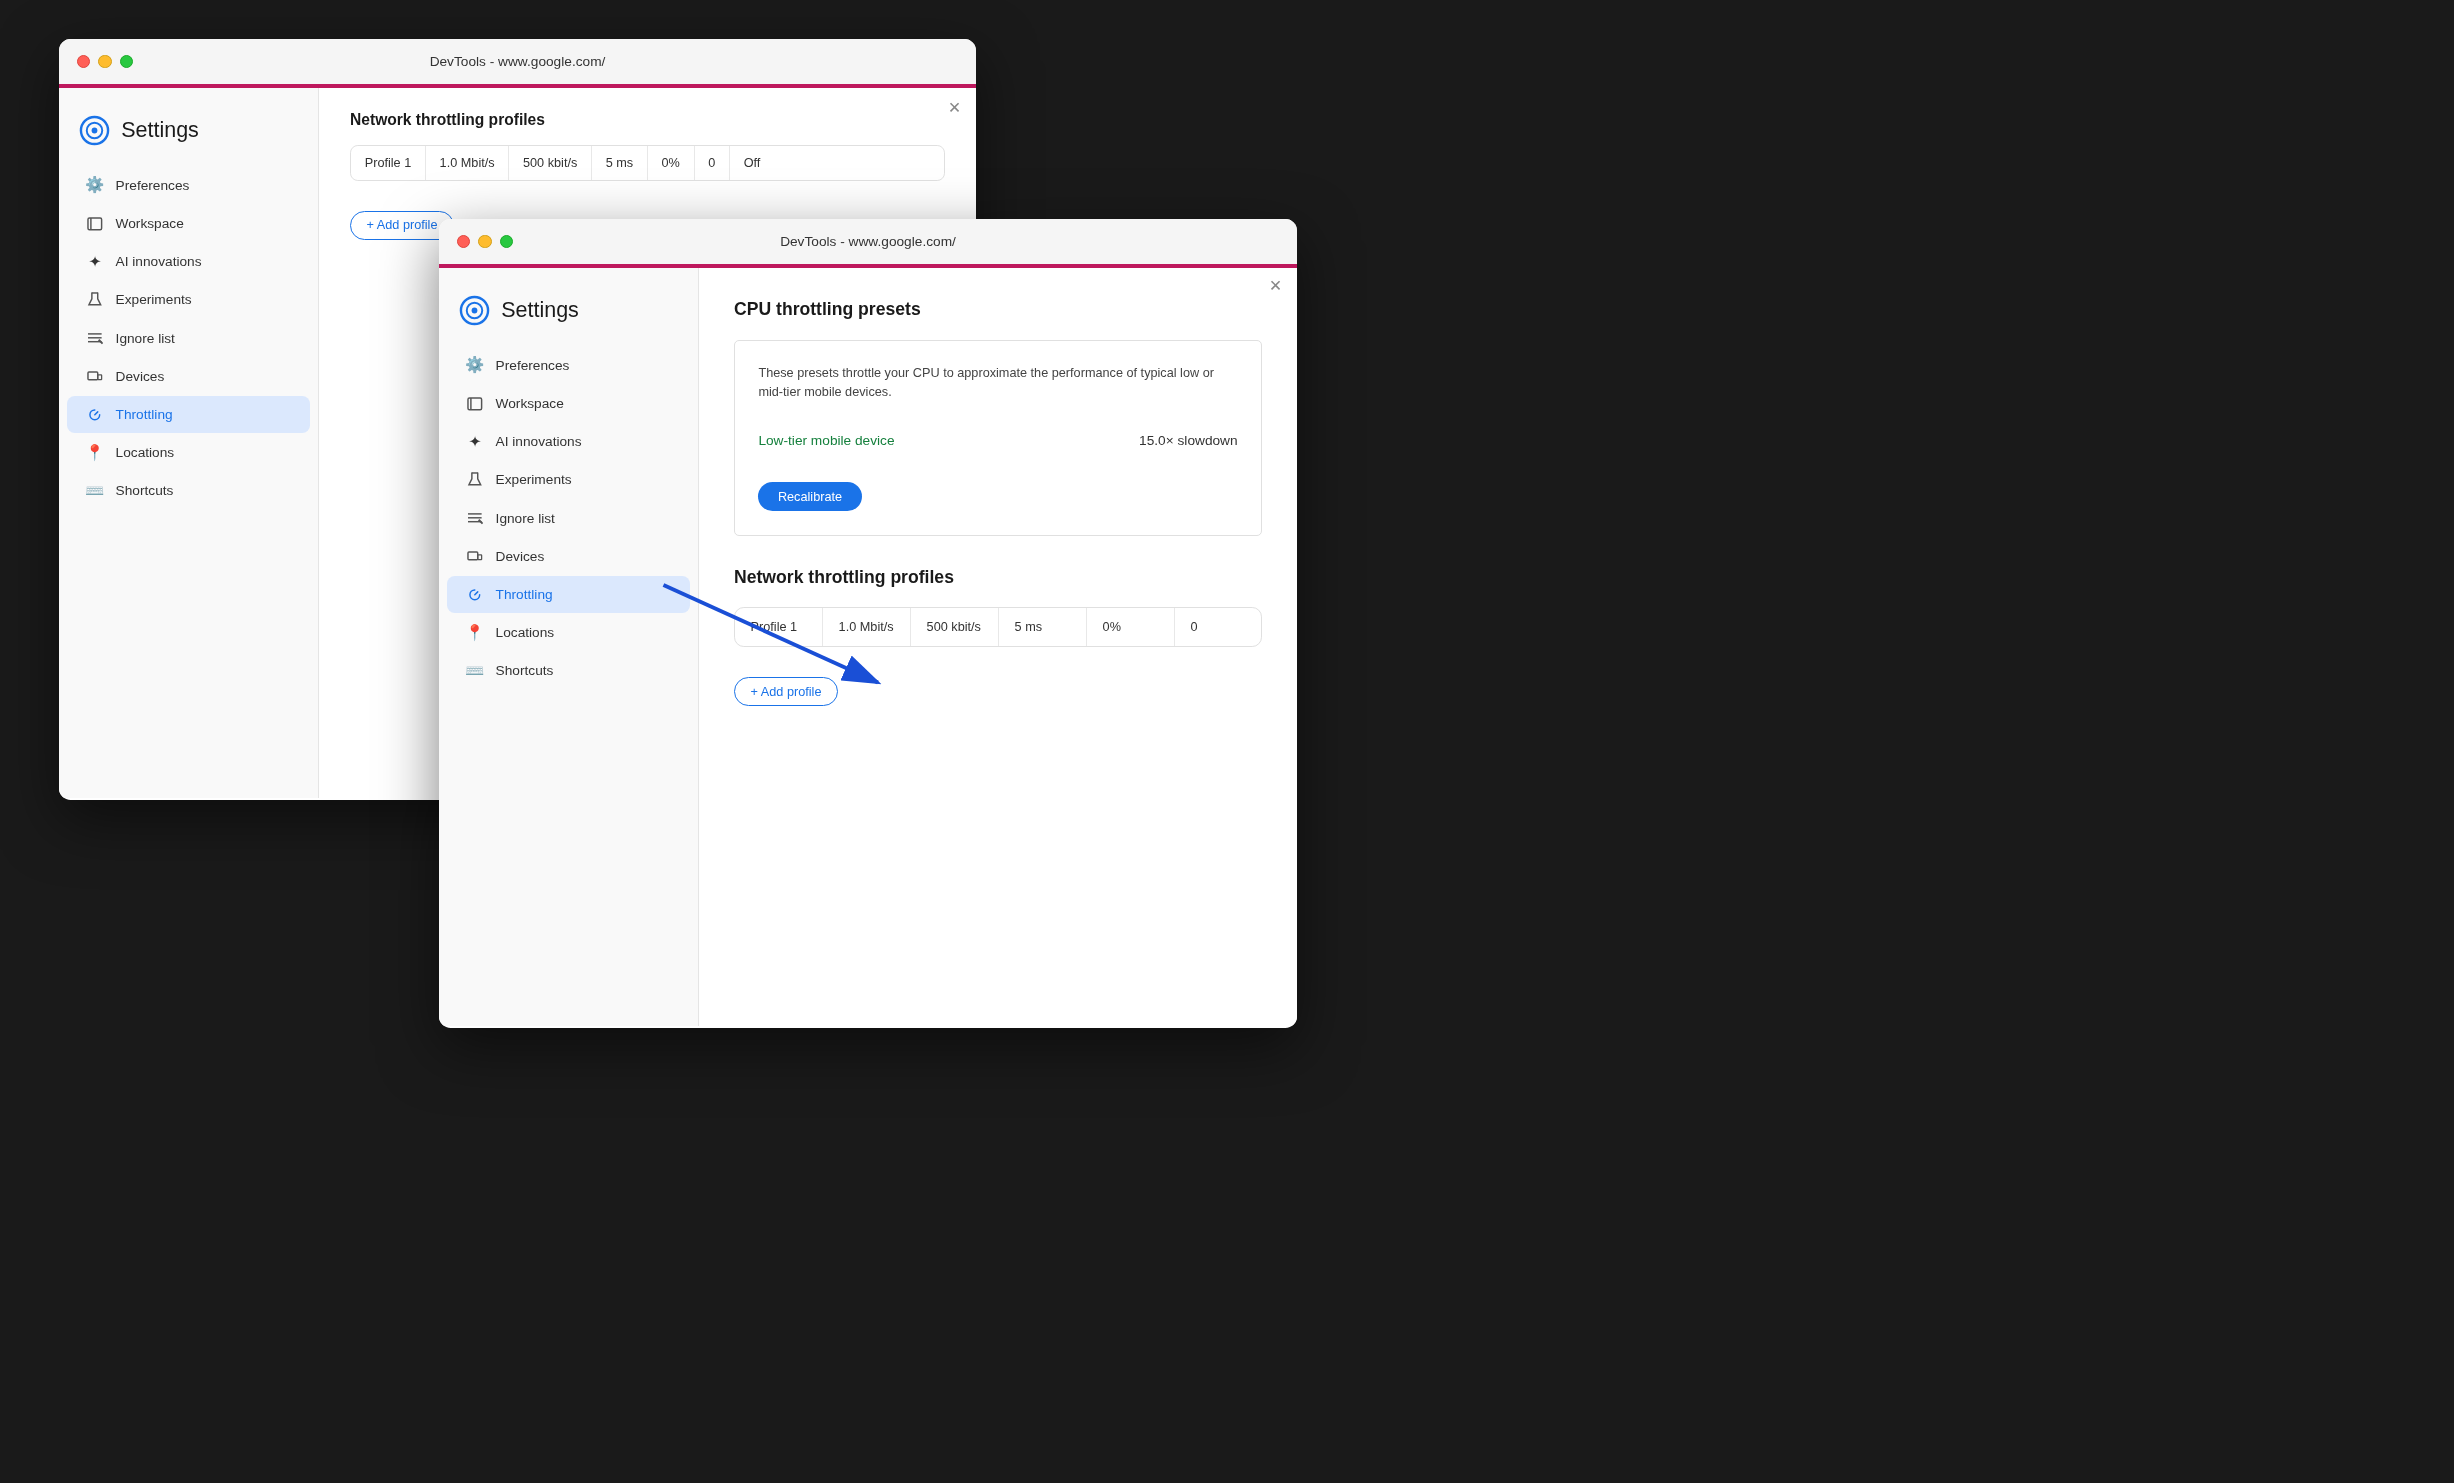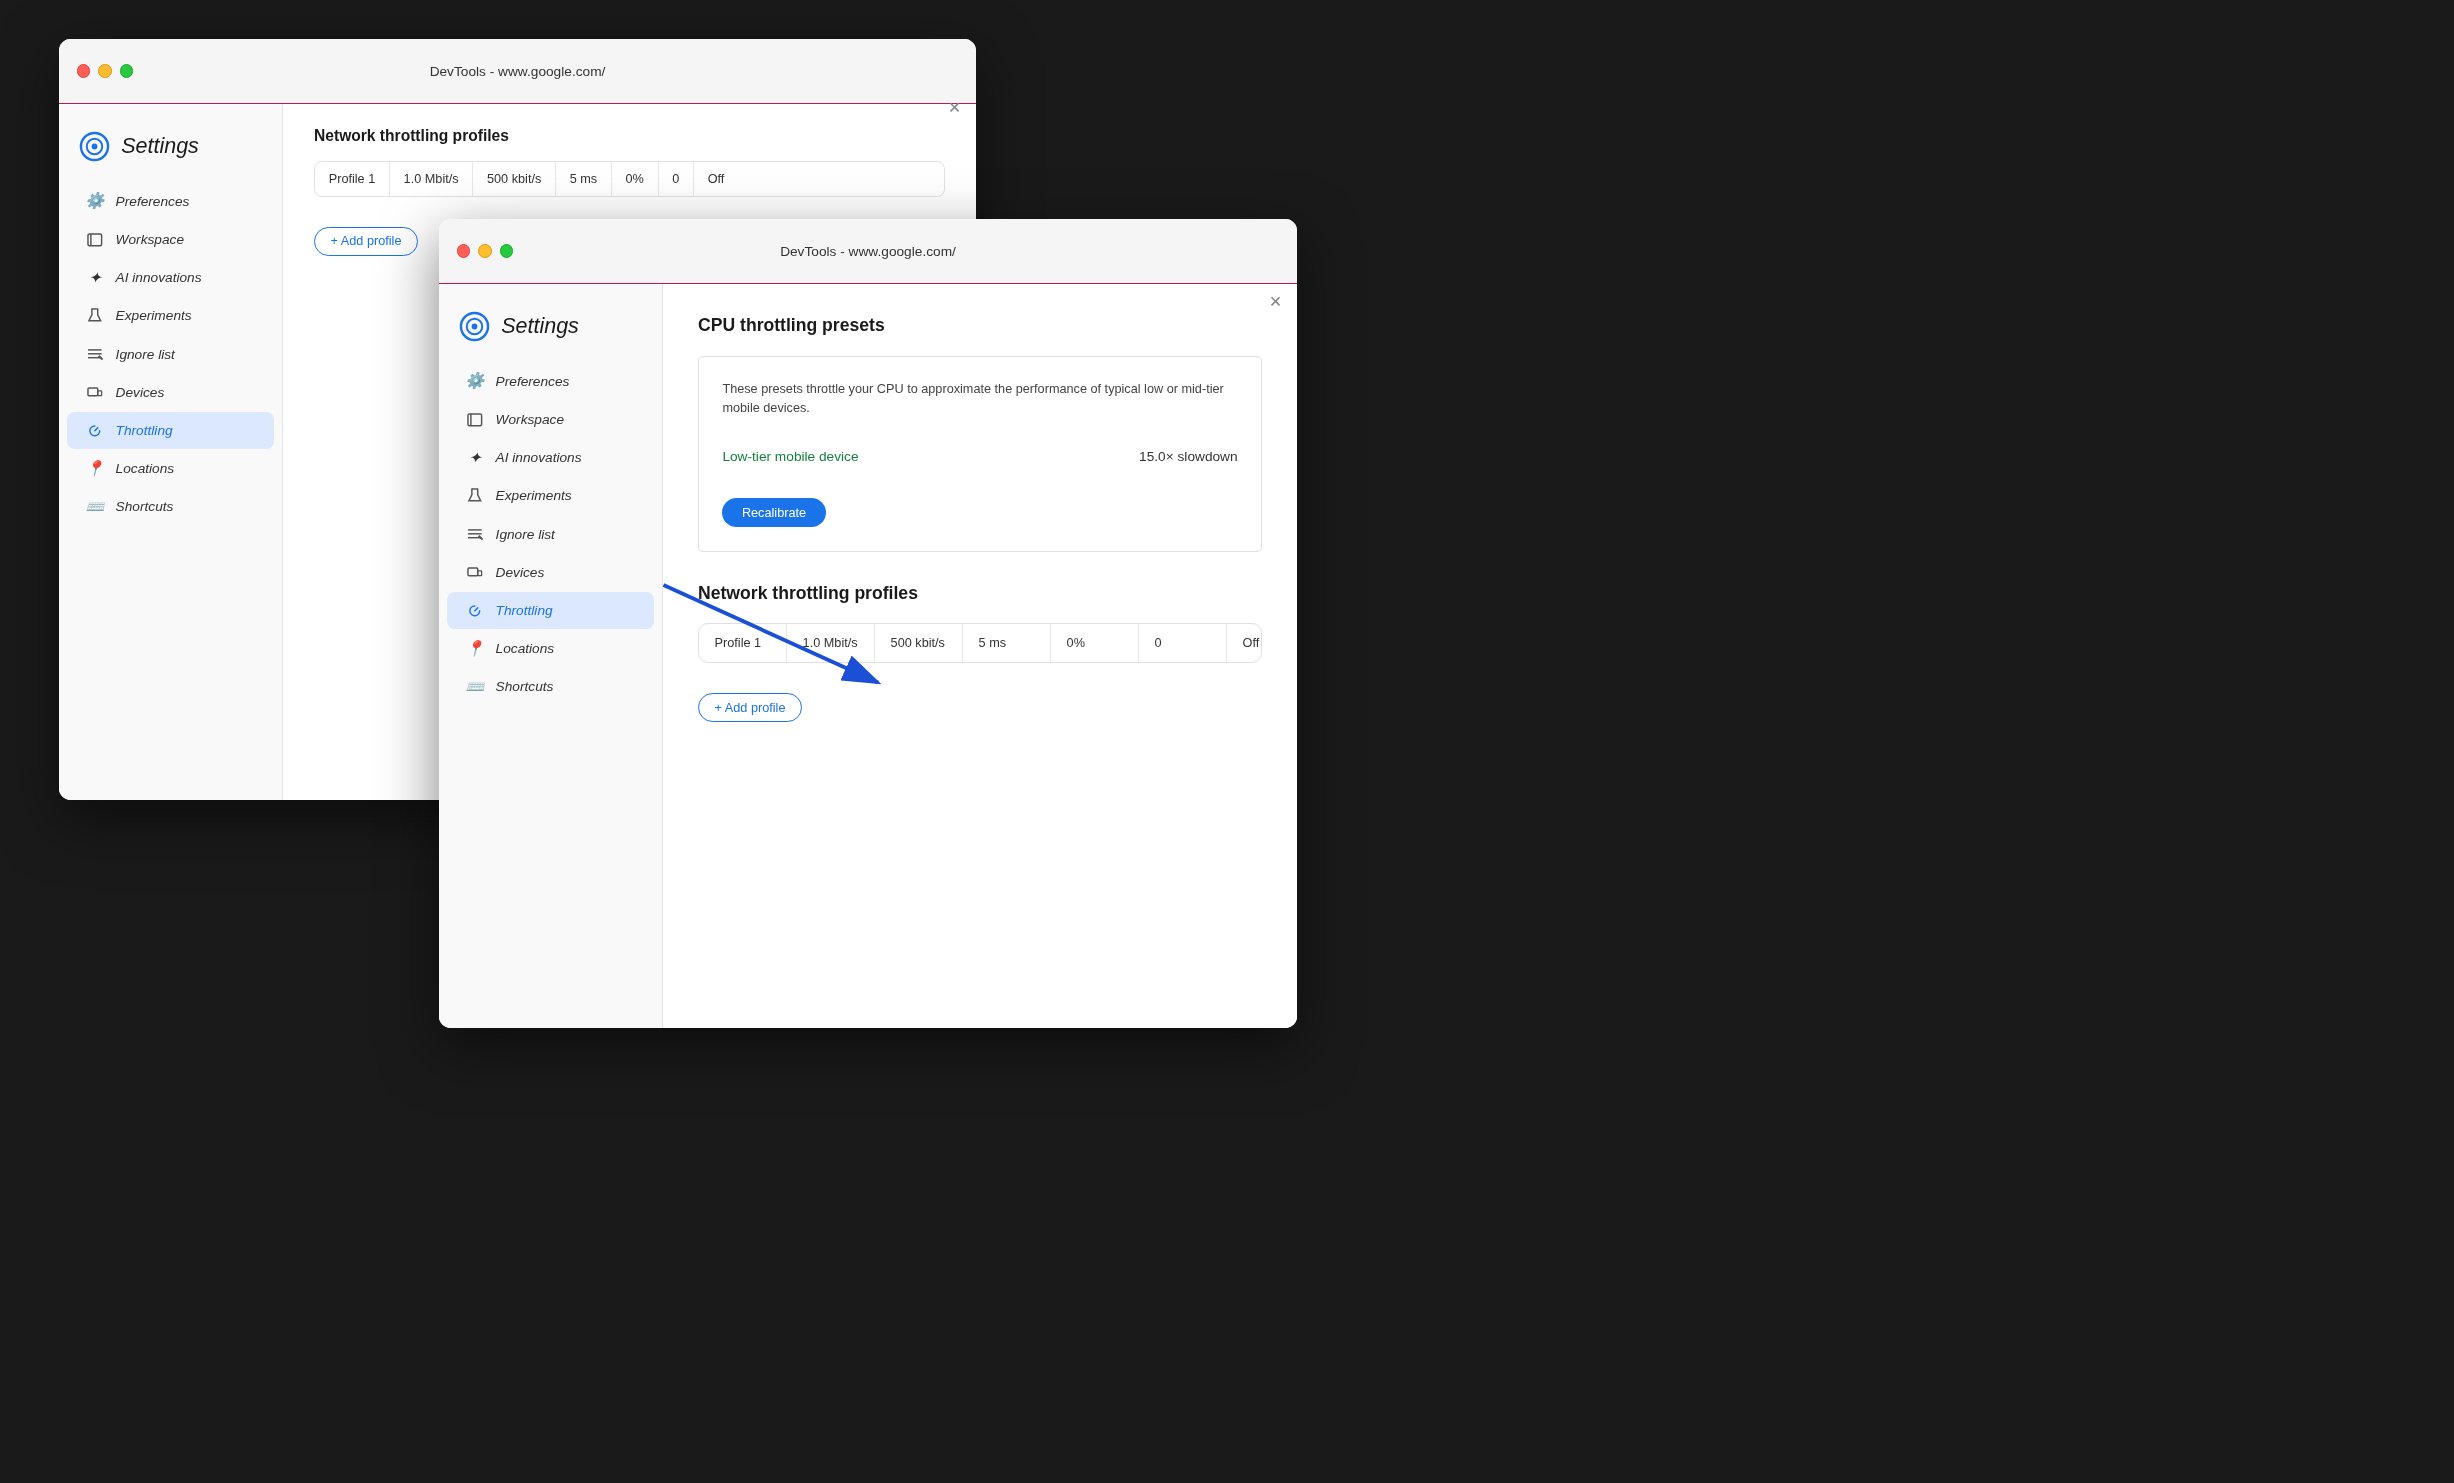--- a/index.html
+++ b/index.html
@@ -15,27 +15,27 @@
     
     .window {
       position: absolute;
       background: #ffffff;
       border-radius: 11.7px;
       box-shadow: 0 19.5px 59px rgba(0,0,0,0.5);
       overflow: hidden;
     }
 
     .titlebar {
-      height: 65px;
+      height: 49px;
       background: #f5f5f5;
       display: flex;
       align-items: center;
       justify-content: center;
       position: relative;
-      border-bottom: 1px solid #be185d;
+      border-bottom: 4px solid #be185d;
     }
 
     .traffic-lights {
       position: absolute;
       left: 17.6px;
       display: flex;
       gap: 7.8px;
       align-items: center;
     }
 
@@ -87,26 +87,25 @@
       height: 809px;
     }
 
     
     .settings-body {
       display: flex;
       height: calc(100% - 51px);
     }
 
     .sidebar {
-      width: 224px;
+      width: 260px;
       background: #f9f9f9;
       border-right: 1px solid #e5e5e5;
       padding: 19.5px 0;
       flex-shrink: 0;
-      font-style: italic;
     }
 
     .settings-header {
       display: flex;
       align-items: center;
       gap: 11.7px;
       padding: 7.8px 19.5px 19.5px 19.5px;
     }
 
     .settings-logo {

